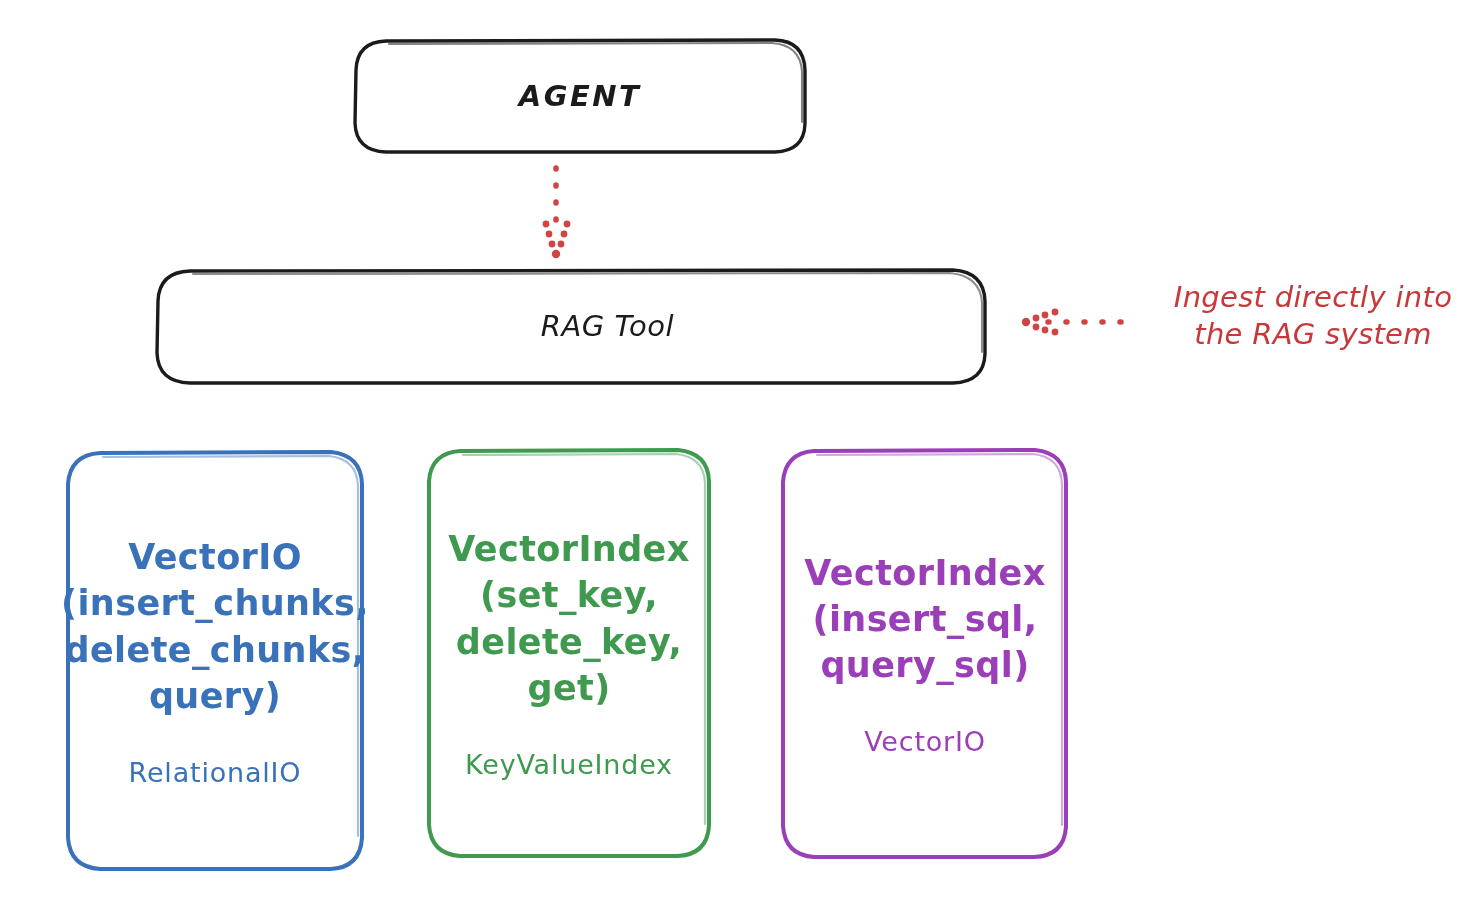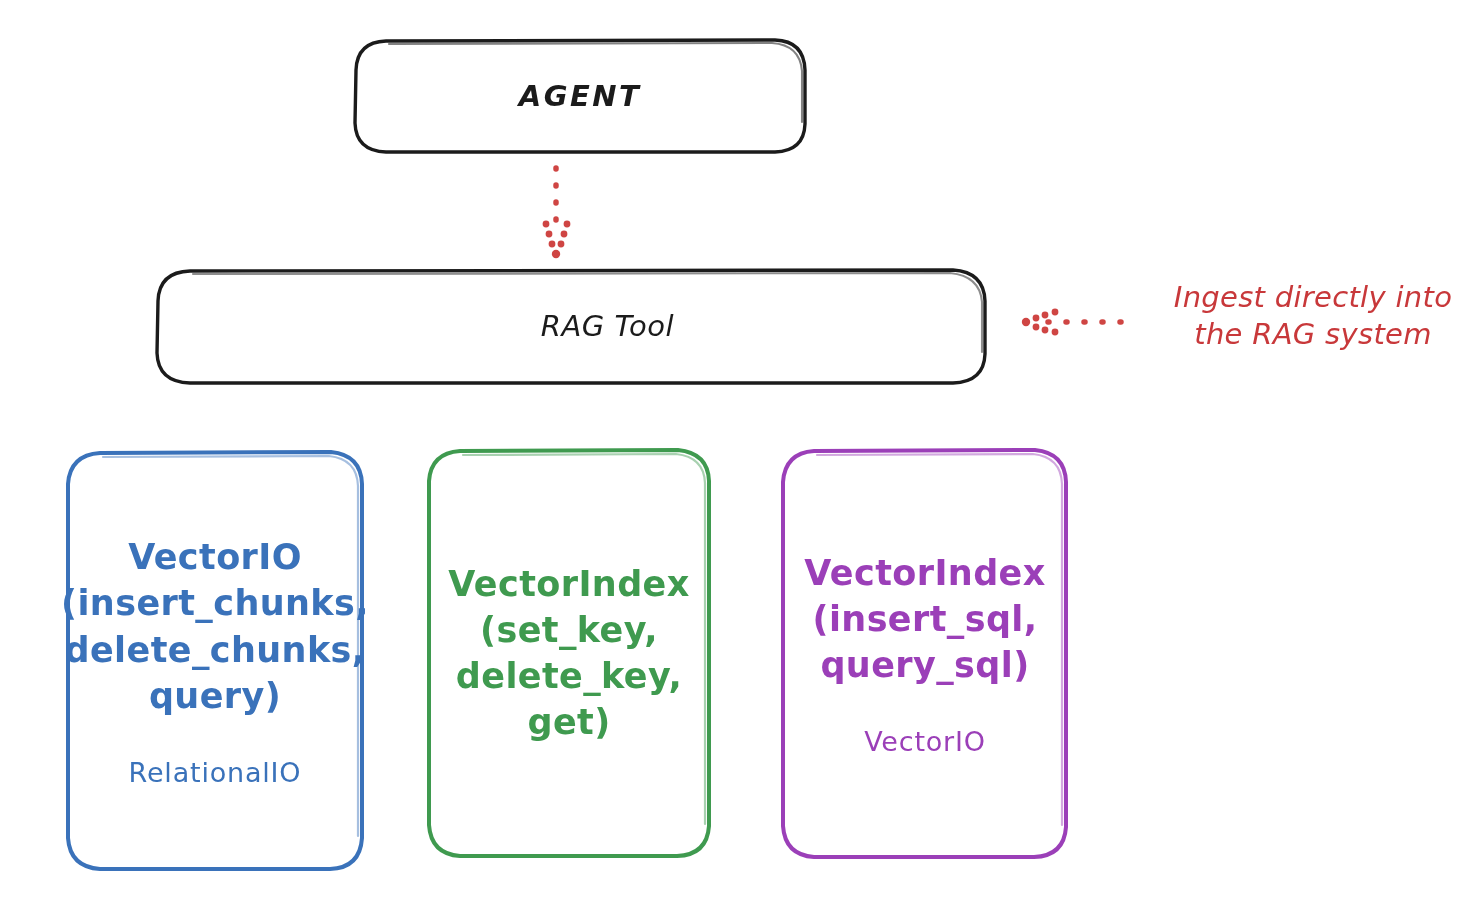--- a/index.html
+++ b/index.html
@@ -212,20 +212,21 @@
 query)</div>
     <div class="index-text c-vector">RelationalIO</div>
   </div>
 </div>
 
 <div class="node node-keyvalue">
   <div class="node-body">
     <div class="io-text c-keyvalue">VectorIndex
 (set_key,
 delete_key, get)</div>
+    <div class="index-text c-keyvalue">KeyValueIndex</div>
   </div>
 </div>
 
 <div class="node node-relational">
   <div class="node-body">
     <div class="io-text c-relational">VectorIndex
 (insert_sql,
 query_sql)</div>
     <div class="index-text c-relational">VectorIO</div>
   </div>

